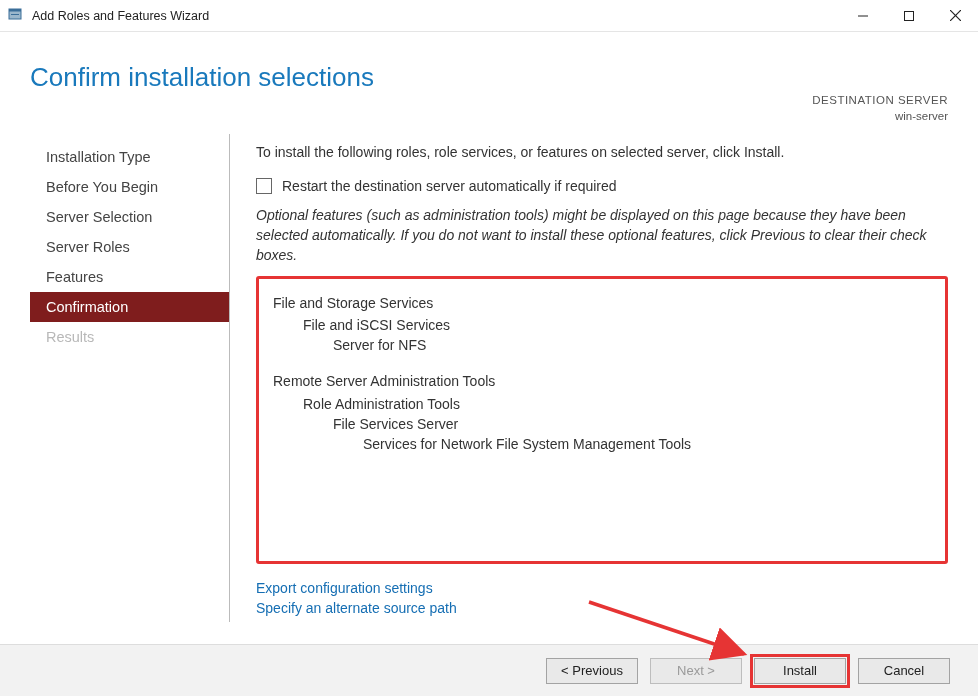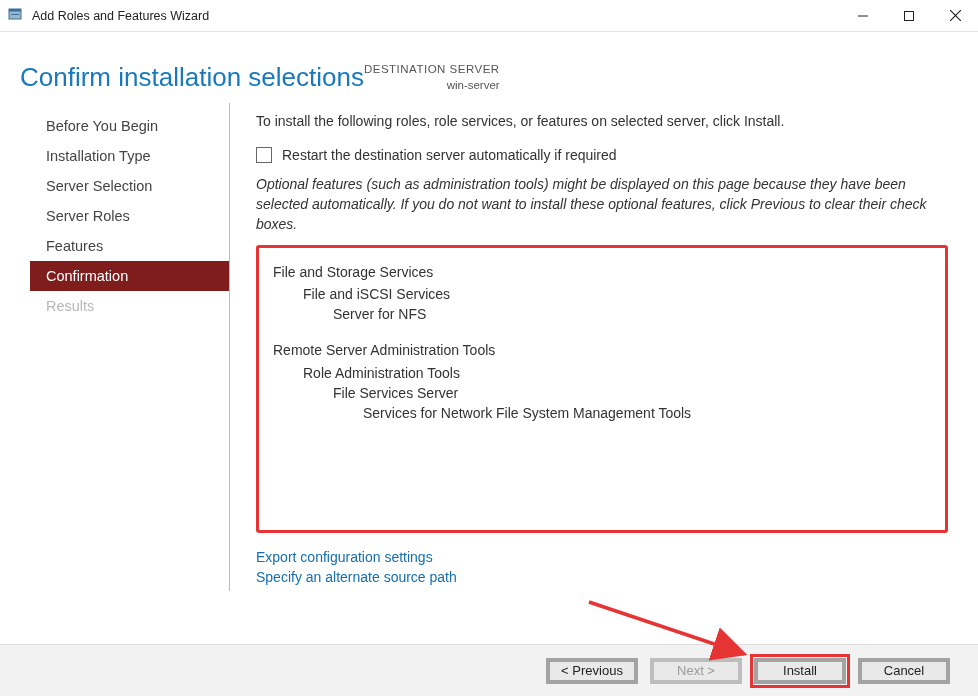--- a/index.html
+++ b/index.html
@@ -26,22 +26,23 @@
   .titlebar-left { display: flex; align-items: center; gap: 8px; }
   .title-text { font-size: 12.5px; color: #222; }
   .win-controls { display: flex; }
   .win-btn {
     width: 46px; height: 32px;
     display: flex; align-items: center; justify-content: center;
     font-family: "Segoe MDL2 Assets","Segoe UI Symbol",sans-serif;
     font-size: 11px; color: #222;
   }
   .header {
-    display: flex; justify-content: flex-start;
-    padding: 30px 30px 10px 20px;
+    display: flex; justify-content: flex-end;
+    padding: 30px 30px 10px 30px;
+    flex-direction: column;
   }
   .page-title {
     font-size: 26px; font-weight: 300; color: #1979bc;
   }
   .dest { text-align: right; font-size: 11.5px; color: #555; line-height: 1.35; }
   .dest-label { letter-spacing: 0.5px; }
   .body-area {
     display: flex;
     padding: 0 30px 18px 30px;
     height: 506px;
@@ -92,21 +93,21 @@
     position: absolute;
     left: 0; right: 0; bottom: 0;
     height: 52px;
     background: #f2f2f2;
     border-top: 1px solid #ddd;
     display: flex; align-items: center; justify-content: flex-end;
     padding-right: 28px; gap: 12px;
   }
   .btn {
     min-width: 92px; height: 26px;
-    border: 4px solid #a3a3a3;
+    border: 1px solid #a3a3a3;
     background: #e9e9e9;
     font-size: 13px; color: #222;
     display: flex; align-items: center; justify-content: center;
     padding: 0 10px;
     cursor: pointer;
   }
   .btn.disabled { color: #9a9a9a; border-color: #bdbdbd; cursor: default; }
   .btn.highlight { outline: 3px solid #e63434; outline-offset: 1px; }
   .arrow {
     position: absolute;
@@ -151,22 +152,22 @@
 <div class="header">
   <div class="page-title">Confirm installation selections</div>
   <div class="dest">
     <div class="dest-label">DESTINATION SERVER</div>
     <div>win-server</div>
   </div>
 </div>
 
 <div class="body-area">
   <div class="nav" id="nav">
+      <div class="nav-item">Installation Type</div>
       <div class="nav-item">Before You Begin</div>
-      <div class="nav-item">Installation Type</div>
       <div class="nav-item">Server Selection</div>
       <div class="nav-item">Server Roles</div>
       <div class="nav-item">Features</div>
       <div class="nav-item active">Confirmation</div>
       <div class="nav-item disabled">Results</div>
     </div>
   <div class="content">
     <div class="instr">To install the following roles, role services, or features on selected server, click Install.</div>
     <div class="chk-row">
       <div class="chk"></div>

